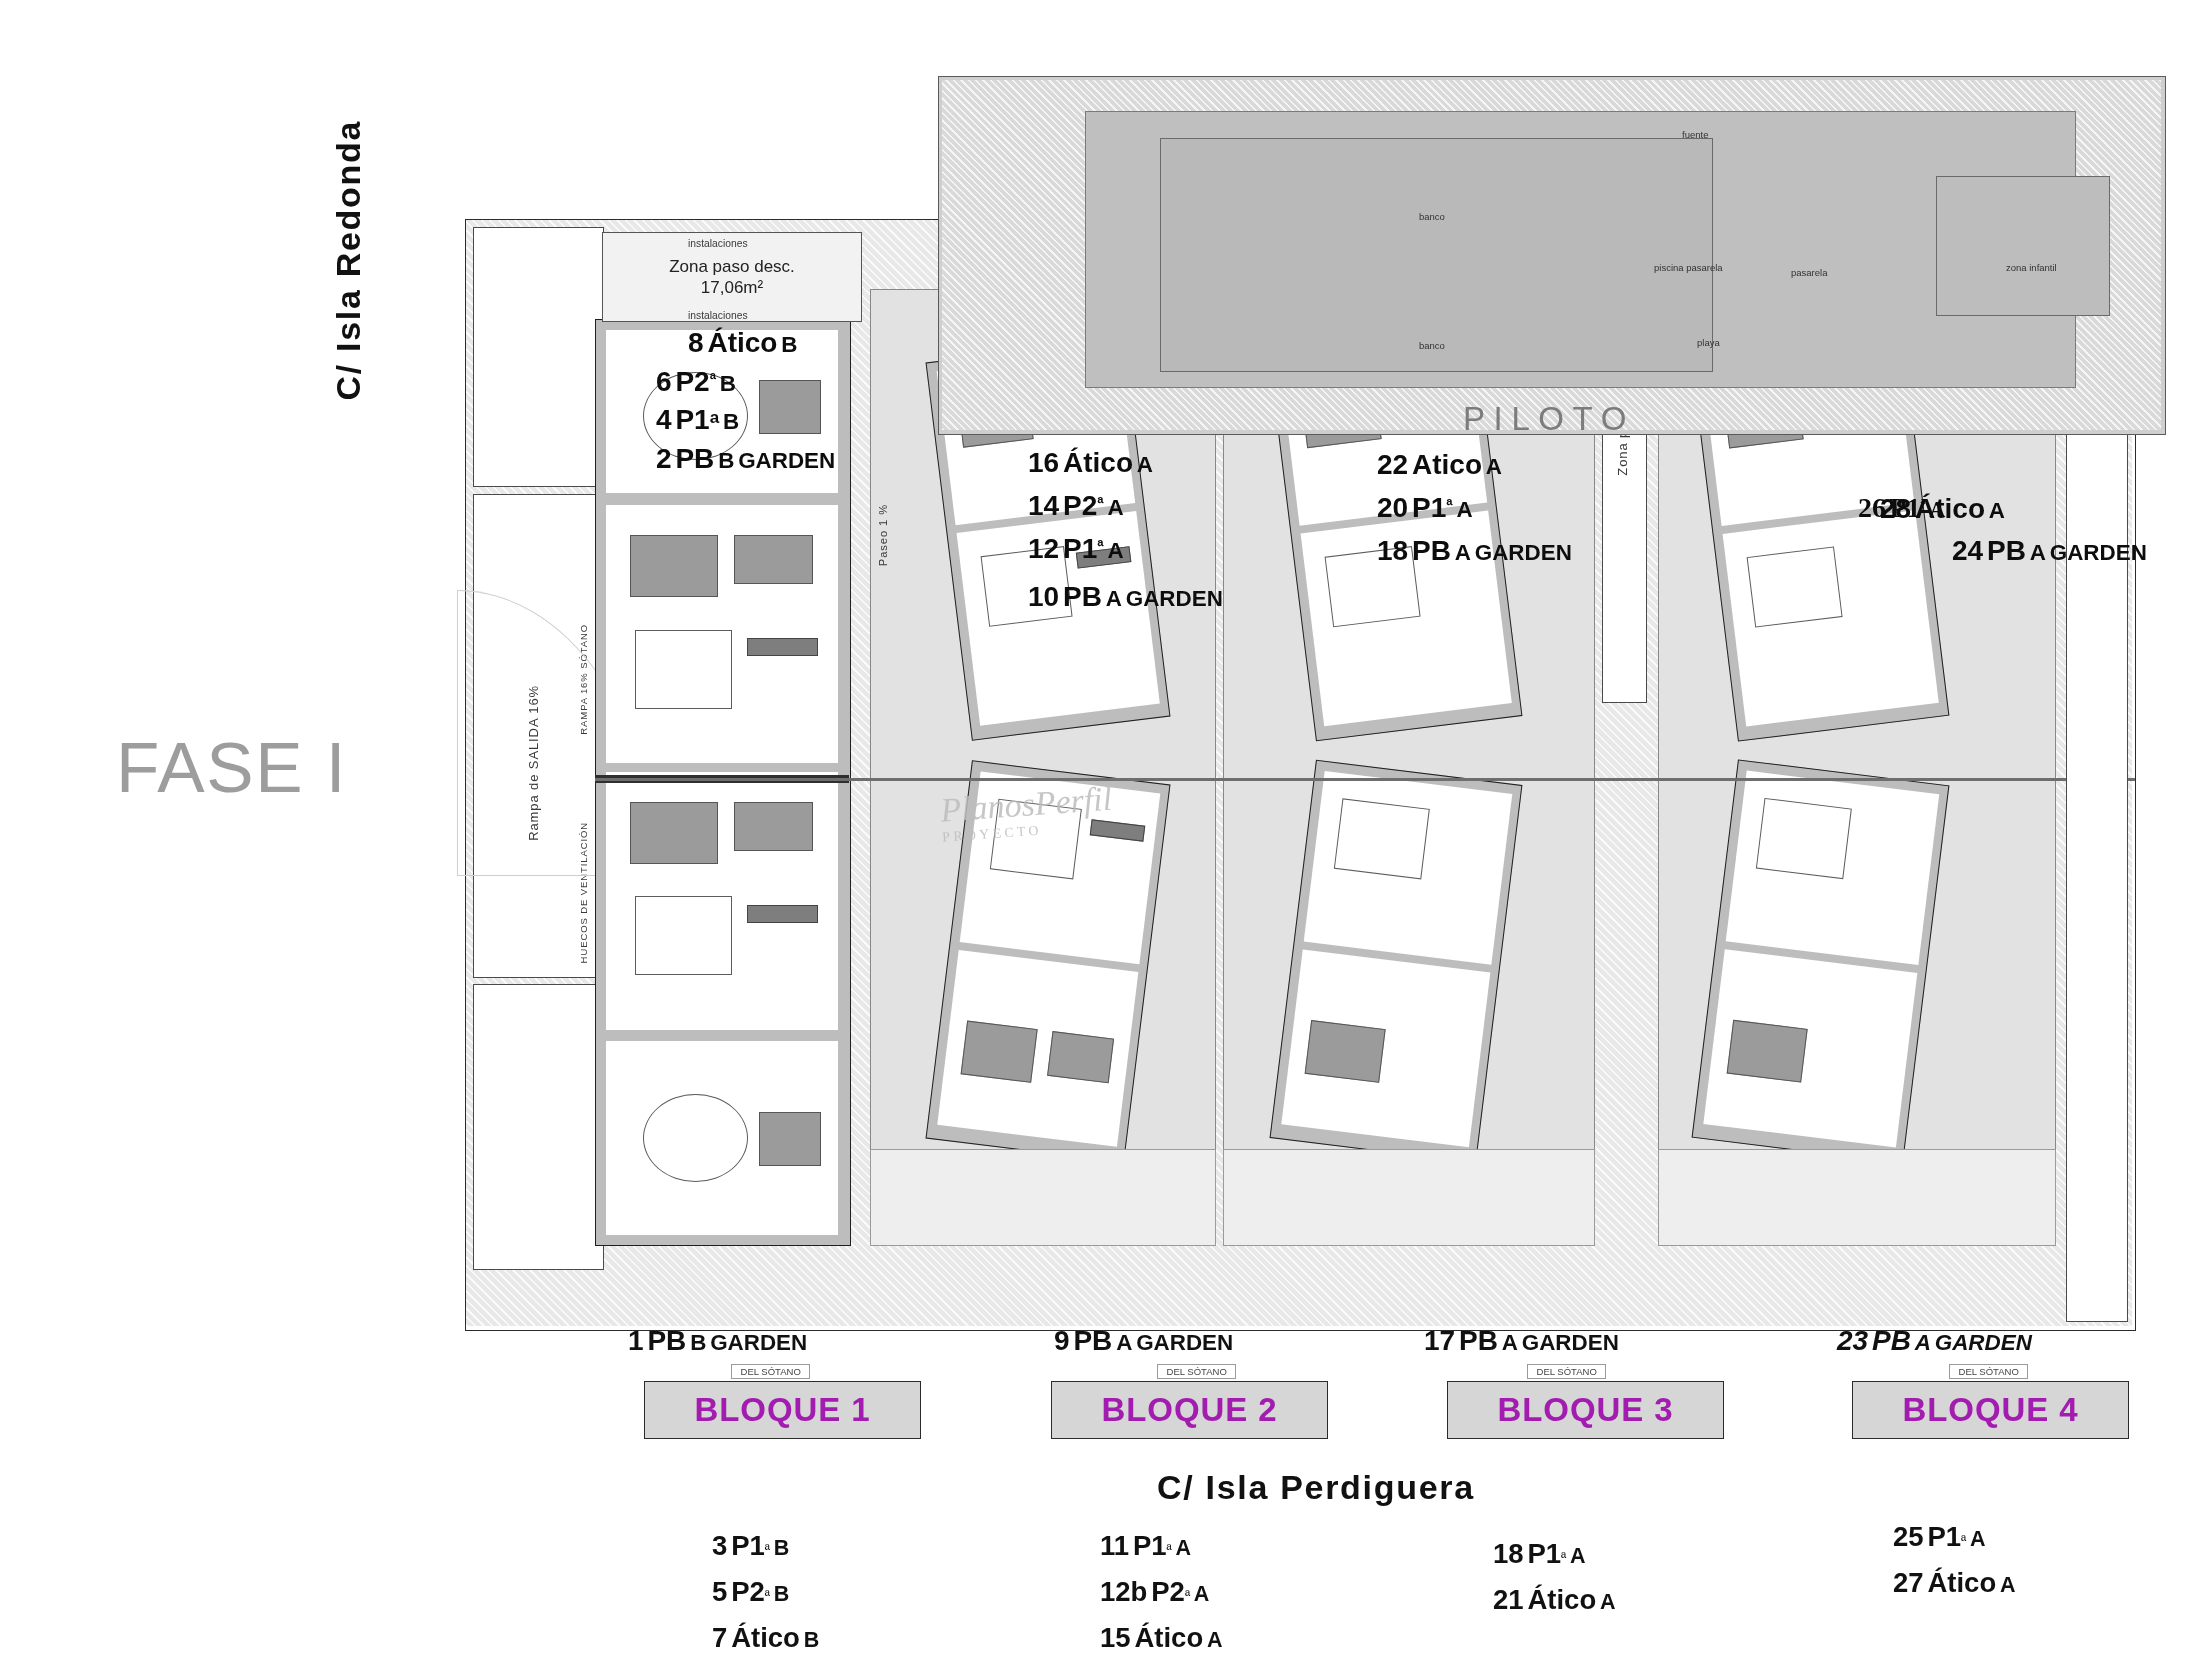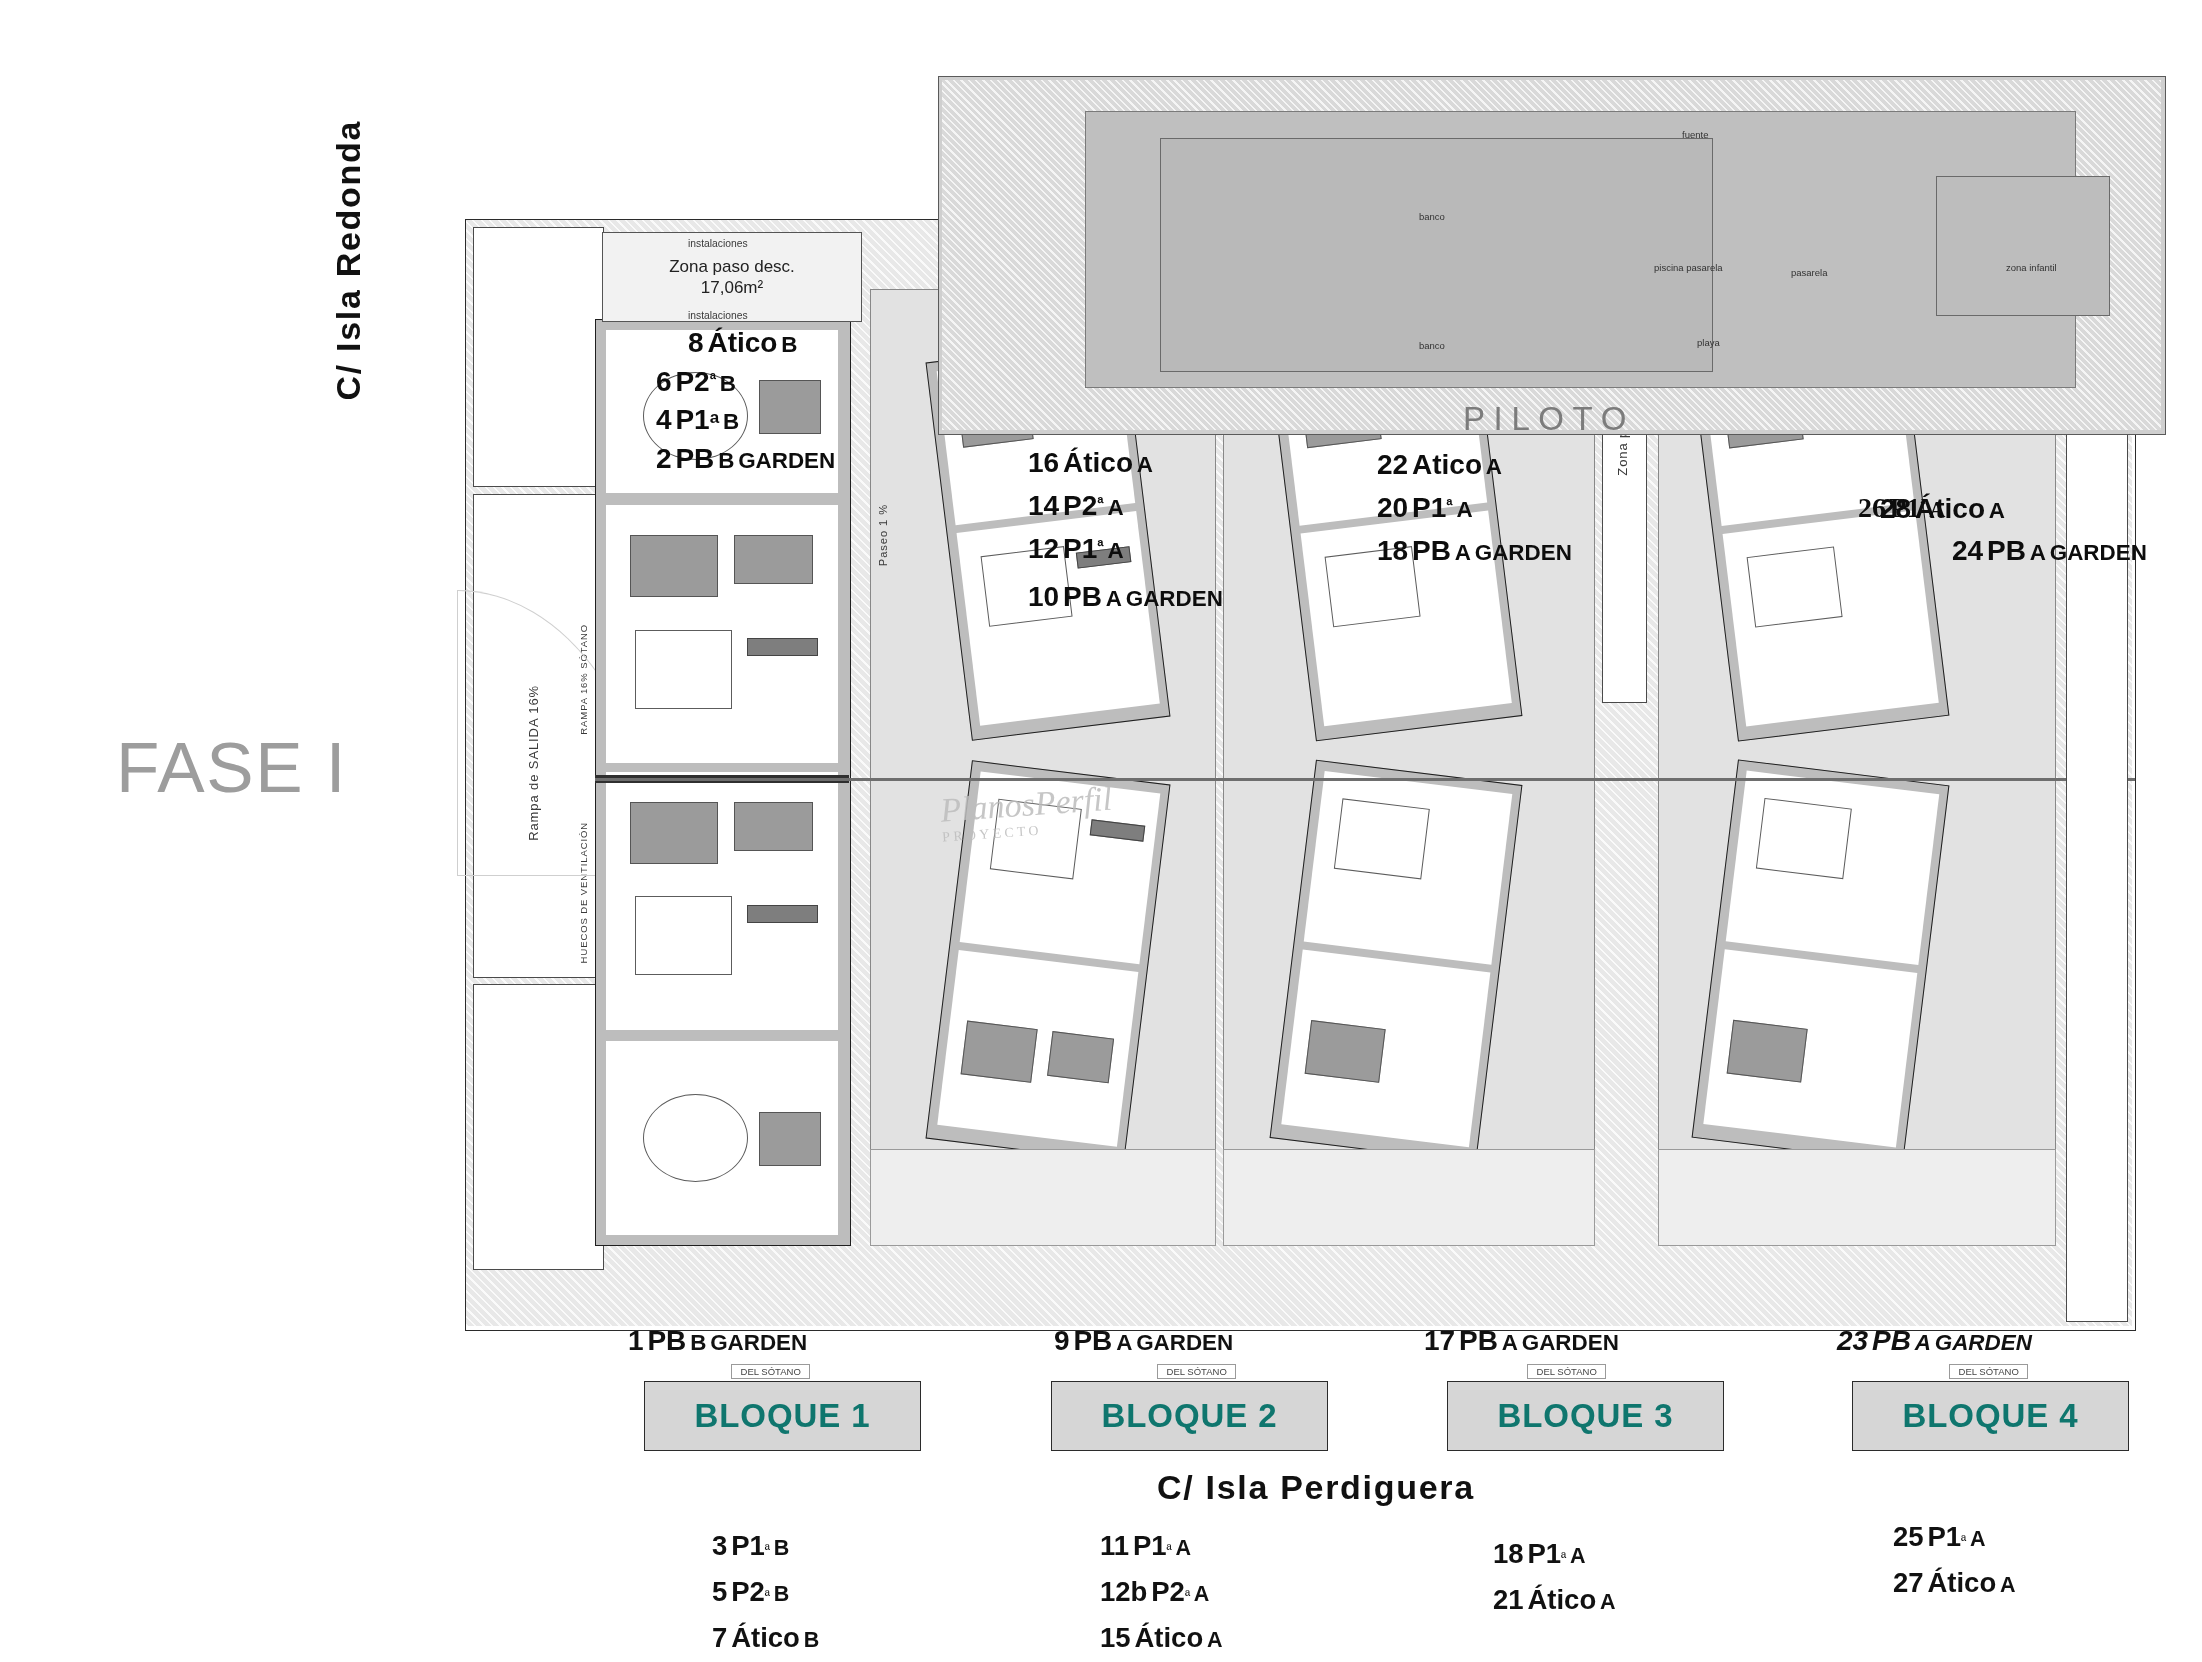--- a/index.html
+++ b/index.html
@@ -86,22 +86,22 @@
   
   .pb-row{position:absolute;white-space:nowrap;}
   .pb-row .big{font-size:28px;font-weight:600;}
   .pb-row .small{font-size:22.4px;font-weight:600;}
   .pb-sub{position:absolute;font-size:9.5px;color:#444;
           border:0.9px solid #9a9a9a;padding:0.9px 8.6px;background:#fff;}
 
   
   .bloque{
     position:absolute;background:#d6d6d6;border:1.7px solid #2b2b2b;
-    font-size:33px;font-weight:700;color:#0f766e;
-    padding:15px 19px;text-align:center;letter-spacing:0.9px;
+    font-size:33px;font-weight:700;color:#a21caf;
+    padding:9px 19px;text-align:center;letter-spacing:0.9px;
   }
 
   
   .list{position:absolute;white-space:nowrap;}
   .list div{margin-bottom:13.8px;}
   .list .big{font-size:27.5px;font-weight:600;}
   .list .small{font-size:21.5px;font-weight:600;}
 
   
   .vtext{

